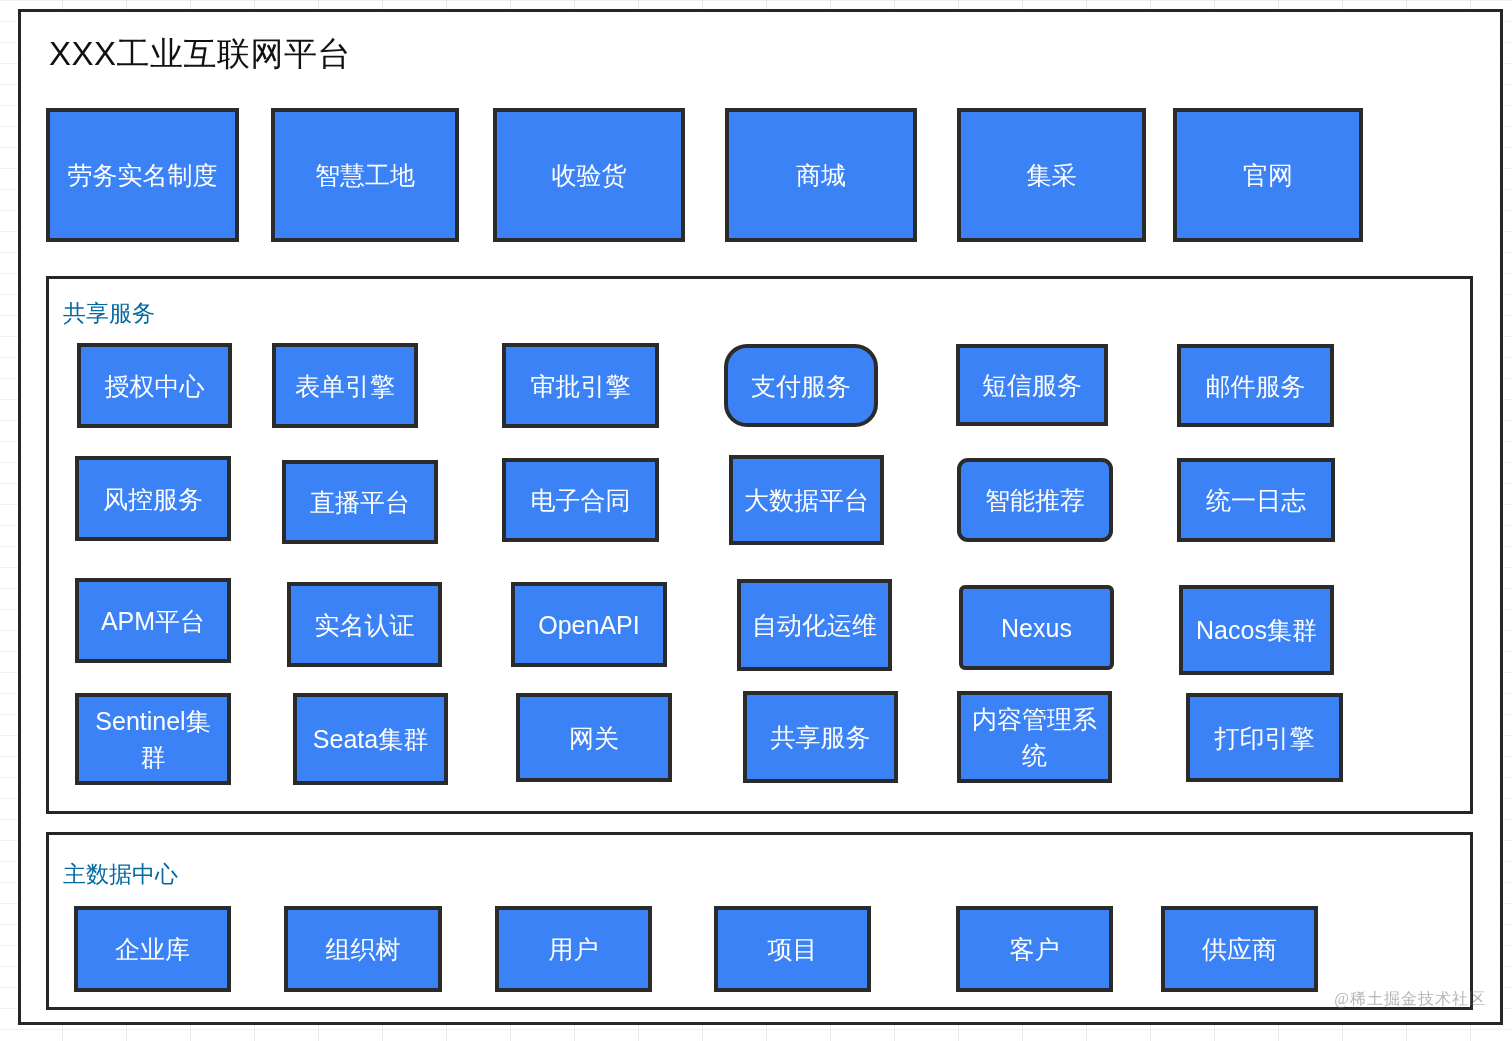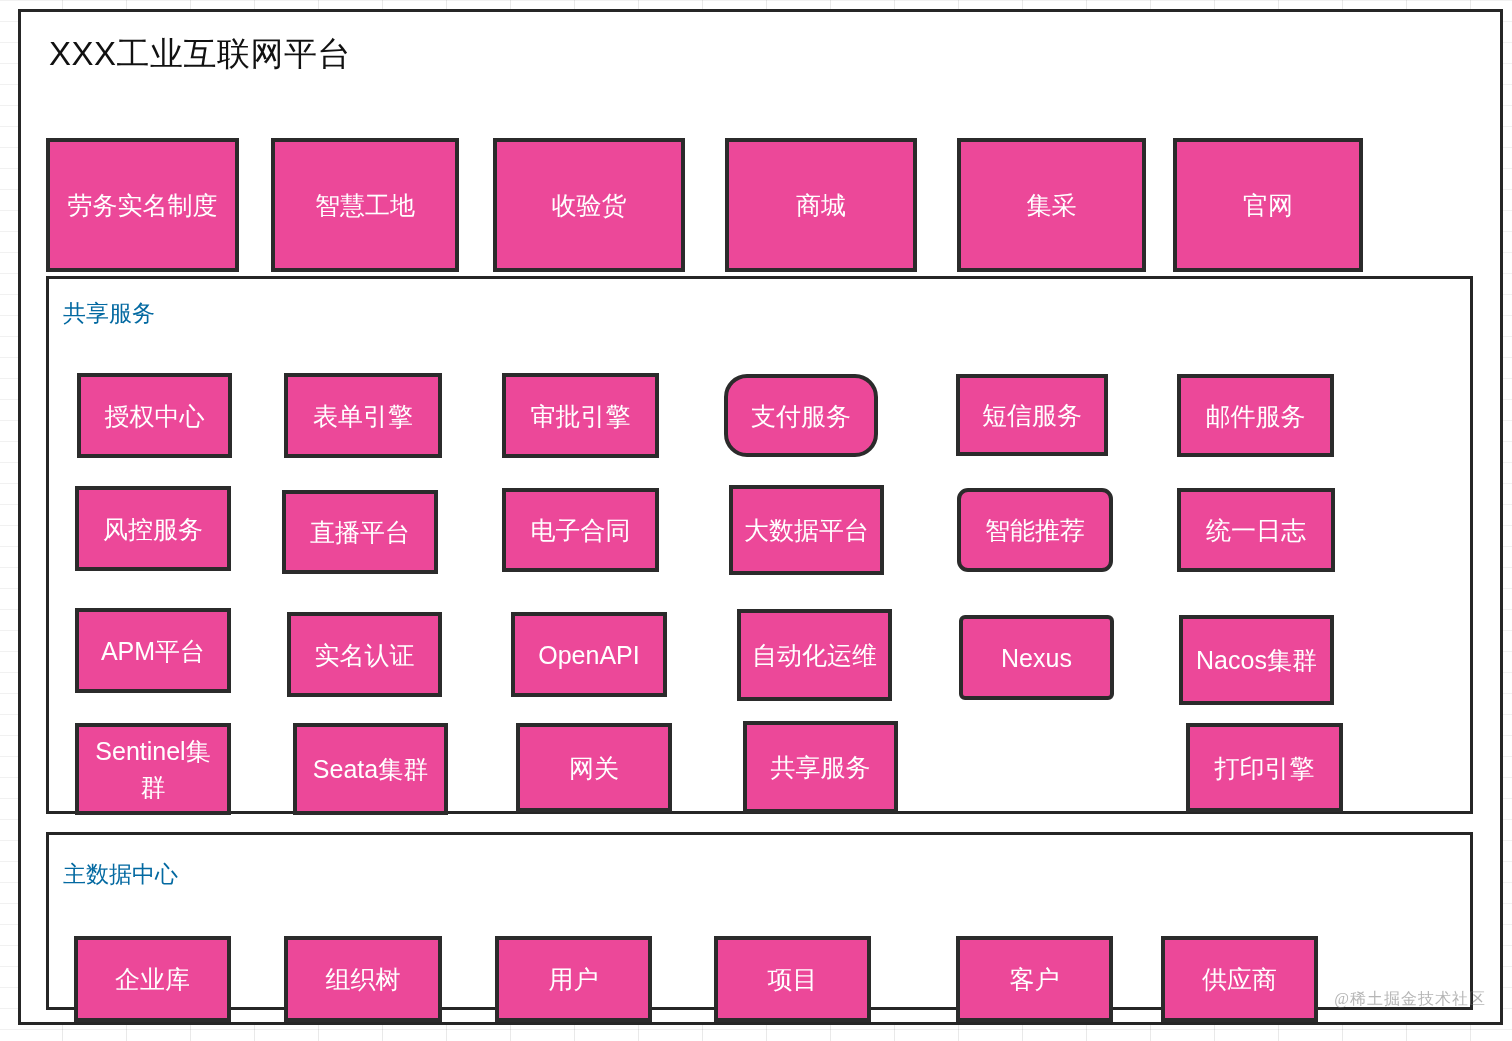--- a/index.html
+++ b/index.html
@@ -51,34 +51,33 @@
   }
   .group-title {
     position: absolute;
     font-size: 23px;
     line-height: 28px;
     color: #0369a1;
     white-space: nowrap;
   }
   .node {
     position: absolute;
-    background: #ec4899;
+    background: #3b82f6;
     border: 4px solid #2b2b2b;
     color: #ffffff;
     display: flex;
     align-items: center;
     justify-content: center;
     text-align: center;
     font-size: 25px;
     line-height: 36px;
     padding: 2px 6px;
     overflow: hidden;
     word-break: break-word;
     white-space: pre-line;
-    margin-top: 30px;
   }
   .watermark {
     position: absolute;
     right: 14px;
     bottom: 12px;
     font-size: 16px;
     color: rgba(120,120,120,0.55);
     font-family: "Liberation Serif", "DejaVu Serif", serif;
     letter-spacing: 1px;
     white-space: nowrap;
@@ -100,21 +99,21 @@
       <div class="node" style="left:472px; top:96px; width:192px; height:134px;">收验货</div>
       <div class="node" style="left:704px; top:96px; width:192px; height:134px;">商城</div>
       <div class="node" style="left:936px; top:96px; width:189px; height:134px;">集采</div>
       <div class="node" style="left:1152px; top:96px; width:190px; height:134px;">官网</div>
     </div>
 
     <div class="group-box" style="left:25px; top:264px; width:1427px; height:538px;"></div>
     <div class="group-title" style="left:42px; top:287px;">共享服务</div>
 
     <div class="node" style="left:56px; top:331px; width:155px; height:85px;">授权中心</div>
-    <div class="node" style="left:263px; top:331px; width:158px; height:85px;">表单引擎</div>
+    <div class="node" style="left:251px; top:331px; width:146px; height:85px;">表单引擎</div>
     <div class="node" style="left:481px; top:331px; width:157px; height:85px;">审批引擎</div>
     <div class="node" style="left:703px; top:332px; width:154px; height:83px;border-radius:23px;">支付服务</div>
     <div class="node" style="left:935px; top:332px; width:152px; height:82px;">短信服务</div>
     <div class="node" style="left:1156px; top:332px; width:157px; height:83px;">邮件服务</div>
 
     <div class="node" style="left:54px; top:444px; width:156px; height:85px;">风控服务</div>
     <div class="node" style="left:261px; top:448px; width:156px; height:84px;">直播平台</div>
     <div class="node" style="left:481px; top:446px; width:157px; height:84px;">电子合同</div>
     <div class="node" style="left:708px; top:443px; width:155px; height:90px;">大数据平台</div>
     <div class="node" style="left:936px; top:446px; width:156px; height:84px;border-radius:11px;">智能推荐</div>
@@ -124,20 +123,21 @@
     <div class="node" style="left:266px; top:570px; width:155px; height:85px;">实名认证</div>
     <div class="node" style="left:490px; top:570px; width:156px; height:85px;">OpenAPI</div>
     <div class="node" style="left:716px; top:567px; width:155px; height:92px;">自动化运维</div>
     <div class="node" style="left:938px; top:573px; width:155px; height:85px;border-radius:6px;">Nexus</div>
     <div class="node" style="left:1158px; top:573px; width:155px; height:90px;">Nacos集群</div>
 
     <div class="node" style="left:54px; top:681px; width:156px; height:92px;">Sentinel集群</div>
     <div class="node" style="left:272px; top:681px; width:155px; height:92px;">Seata集群</div>
     <div class="node" style="left:495px; top:681px; width:156px; height:89px;">网关</div>
     <div class="node" style="left:722px; top:679px; width:155px; height:92px;">共享服务</div>
+    <div class="node" style="left:936px; top:679px; width:155px; height:92px;">内容管理系统</div>
     <div class="node" style="left:1165px; top:681px; width:157px; height:89px;">打印引擎</div>
 
     <div class="group-box" style="left:25px; top:820px; width:1427px; height:178px;"></div>
     <div class="group-title" style="left:42px; top:848px;">主数据中心</div>
 
     <div class="node" style="left:53px; top:894px; width:157px; height:86px;">企业库</div>
     <div class="node" style="left:263px; top:894px; width:158px; height:86px;">组织树</div>
     <div class="node" style="left:474px; top:894px; width:157px; height:86px;">用户</div>
     <div class="node" style="left:693px; top:894px; width:157px; height:86px;">项目</div>
     <div class="node" style="left:935px; top:894px; width:157px; height:86px;">客户</div>

